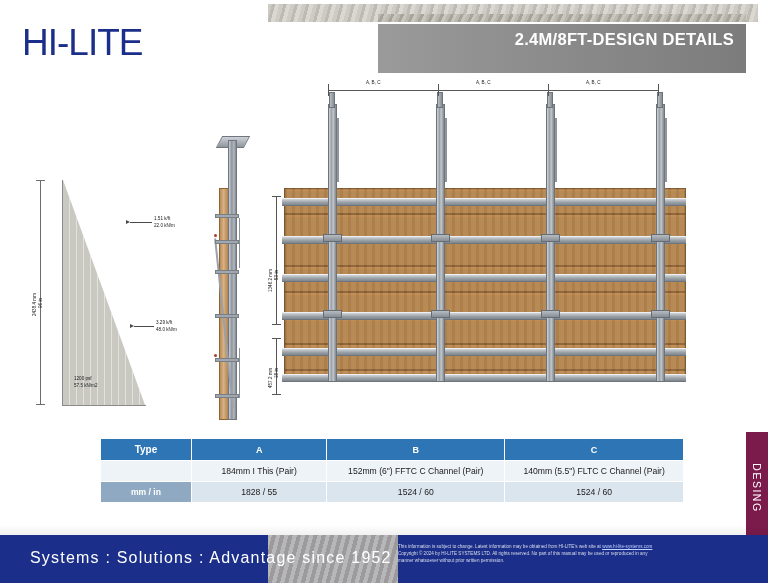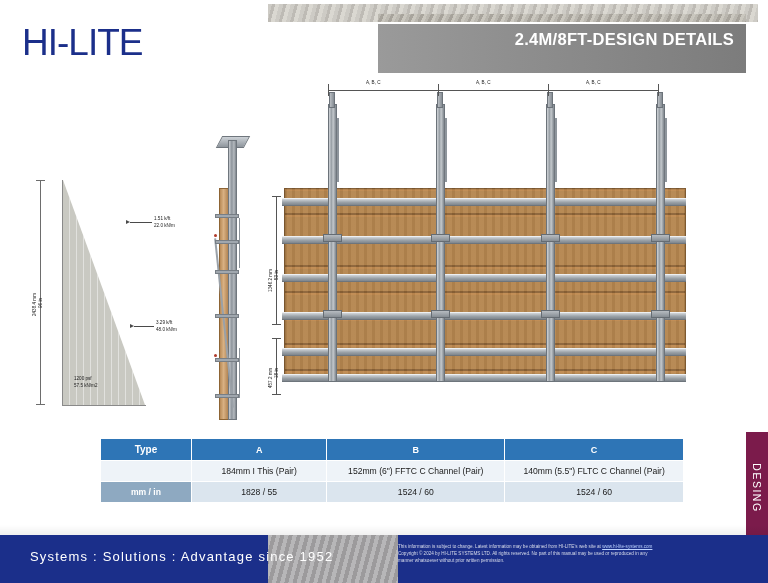--- a/index.html
+++ b/index.html
@@ -220,21 +220,21 @@
     font-weight: normal;
   }
 
   
   .footer {
     position: absolute; left: 0; bottom: 0; width: 768px; height: 48px;
     background: #1b2f8a;
   }
   .footer .slogan {
     position: absolute; left: 30px; top: 14px;
-    color: #fff; font-size: 13px; letter-spacing: 1.2px;
+    color: #fff; font-size: 16px; letter-spacing: 1.2px;
   }
   .footer-texture {
     position: absolute; left: 268px; top: 0; width: 130px; height: 48px;
     background: repeating-linear-gradient(105deg, rgba(200,197,189,.9) 0 4px, rgba(170,166,158,.9) 4px 8px);
   }
   .legal {
     position: absolute; left: 398px; top: 9px; width: 350px;
     color: #d8dcea; font-size: 4.6px; line-height: 1.5;
   }
   .legal a { color: #bcd2ff; text-decoration: underline; }

